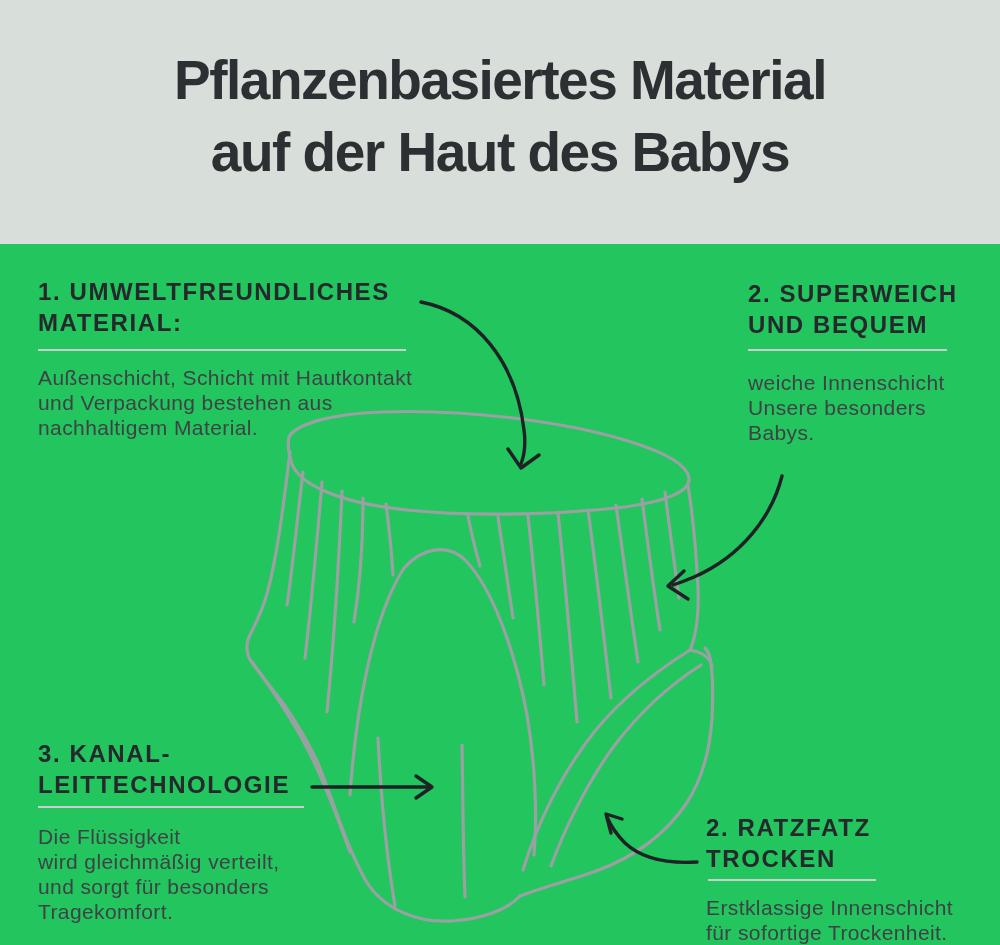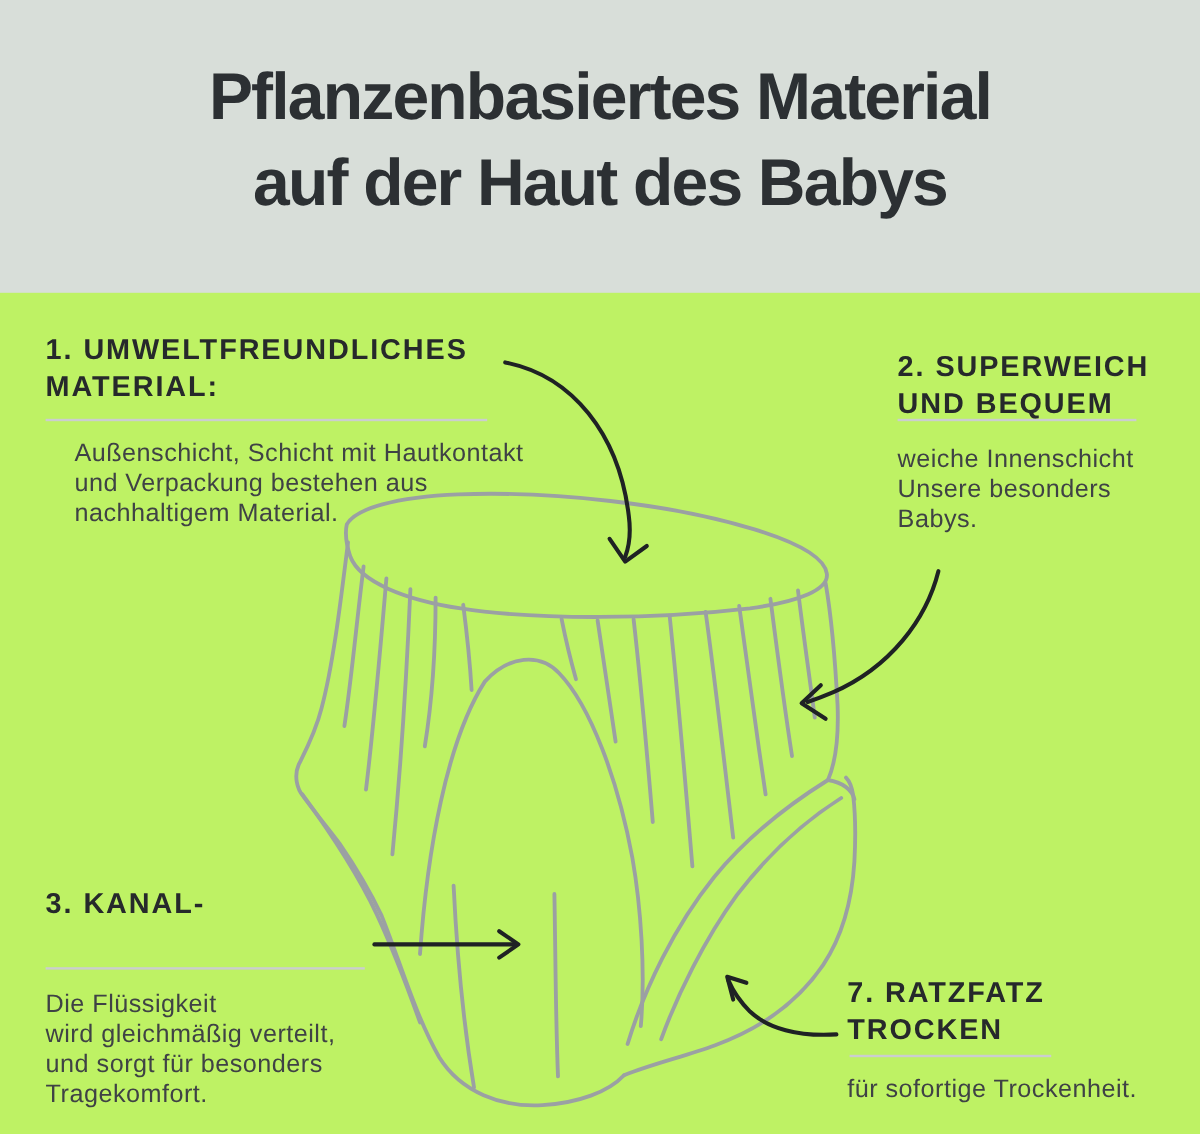--- a/index.html
+++ b/index.html
@@ -1,18 +1,18 @@
 <!DOCTYPE html>
 <html><head>
 <meta charset="utf-8">
 <style>
   html,body{margin:0;padding:0;background:#ffffff;}
   .canvas{
     position:relative;width:1000px;height:945px;overflow:hidden;
-    background:#bef264;font-family:"Liberation Sans",sans-serif;
+    background:#22c55e;font-family:"Liberation Sans",sans-serif;
     -webkit-font-smoothing:antialiased;
   }
   
   .banner{
     position:absolute;left:0;top:0;width:1000px;height:244px;
     background:#d8ded9;text-align:center;
   }
   .banner-title{
     padding-top:44px;
     font-size:55px;font-weight:700;line-height:72px;letter-spacing:-1.5px;
@@ -27,22 +27,22 @@
     color:#26292b;white-space:nowrap;
   }
   .co-rule{position:absolute;height:2px;background:#cbcecf;}
   .co-body{
     position:absolute;
     font-size:21px;font-weight:400;line-height:25px;letter-spacing:0.4px;
     color:#3f4245;white-space:nowrap;
   }
   .c1-heading{left:38px;top:276px;}
   .c1-rule{left:38px;top:349px;width:368px;}
-  .c1-body{left:38px;top:365px;margin-left:24px;}
-  .c2-heading{left:748px;top:290px;}
+  .c1-body{left:38px;top:365px;}
+  .c2-heading{left:748px;top:278px;}
   .c2-rule{left:748px;top:349px;width:199px;}
   .c2-body{left:748px;top:370px;}
   .c3-heading{left:38px;top:738px;}
   .c3-rule{left:38px;top:806px;width:266px;}
   .c3-body{left:38px;top:824px;}
   .c4-heading{left:706px;top:812px;}
   .c4-rule{left:708px;top:879px;width:168px;}
   .c4-body{left:706px;top:895px;}
 </style>
 </head>
@@ -129,31 +129,33 @@
   </div>
   <div class="co-rule c2-rule"></div>
   <div class="co-body c2-body">
     <div>weiche Innenschicht</div>
     <div>Unsere besonders</div>
     <div>Babys.</div>
   </div>
 
   <div class="co-heading c3-heading">
     <div>3. KANAL-</div>
+    <div>LEITTECHNOLOGIE</div>
   </div>
   <div class="co-rule c3-rule"></div>
   <div class="co-body c3-body">
     <div>Die Flüssigkeit</div>
     <div>wird gleichmäßig verteilt,</div>
     <div>und sorgt für besonders</div>
     <div>Tragekomfort.</div>
   </div>
 
   <div class="co-heading c4-heading">
-    <div>7. RATZFATZ</div>
+    <div>2. RATZFATZ</div>
     <div>TROCKEN</div>
   </div>
   <div class="co-rule c4-rule"></div>
   <div class="co-body c4-body">
+    <div>Erstklassige Innenschicht</div>
     <div>für sofortige Trockenheit.</div>
   </div>
 
 </div>
 
 </body></html>

